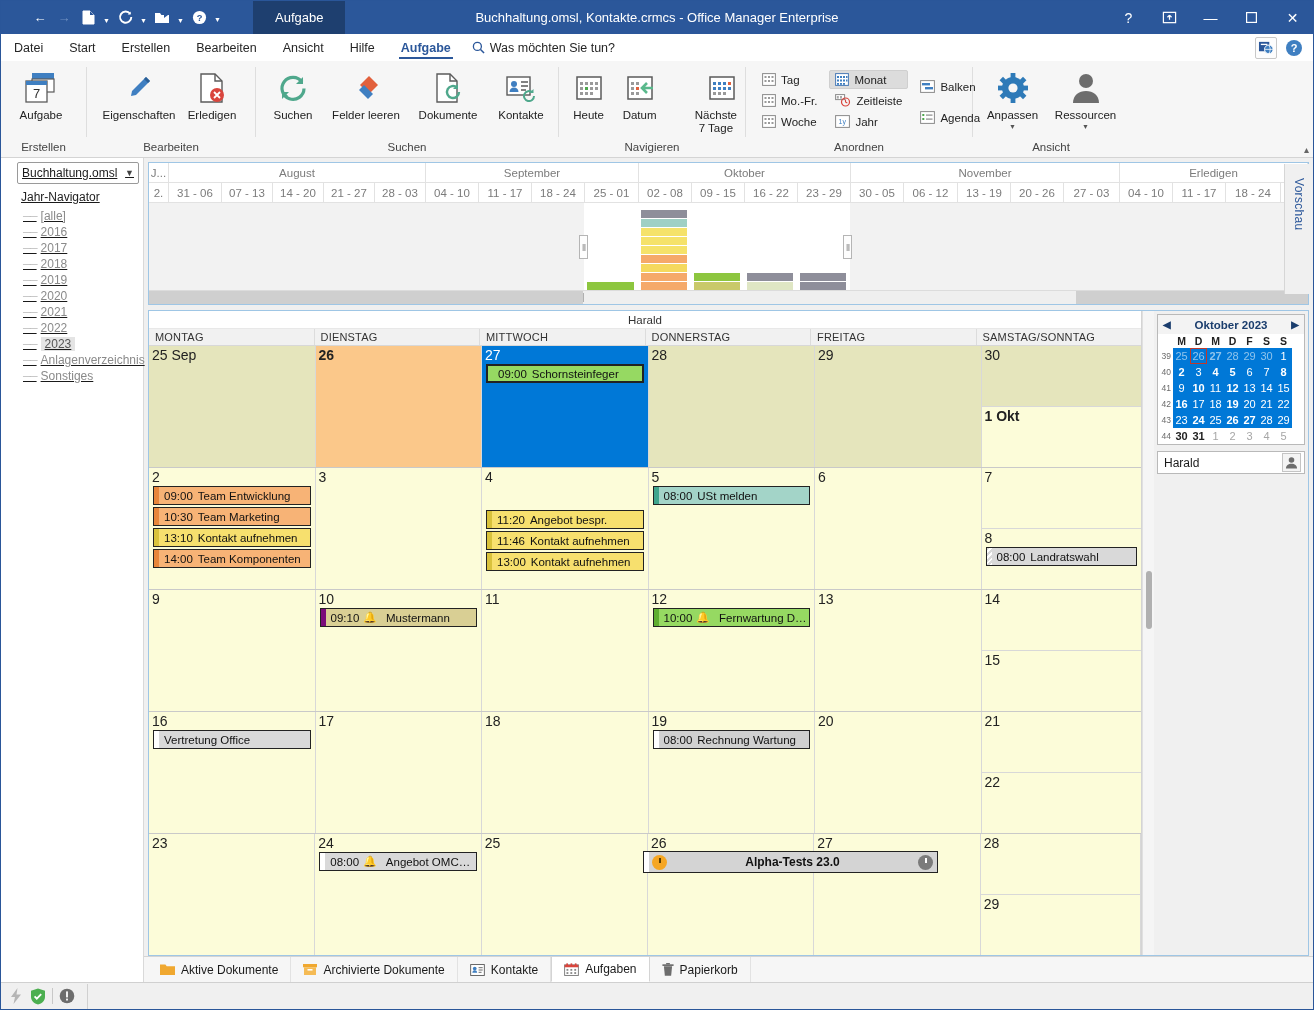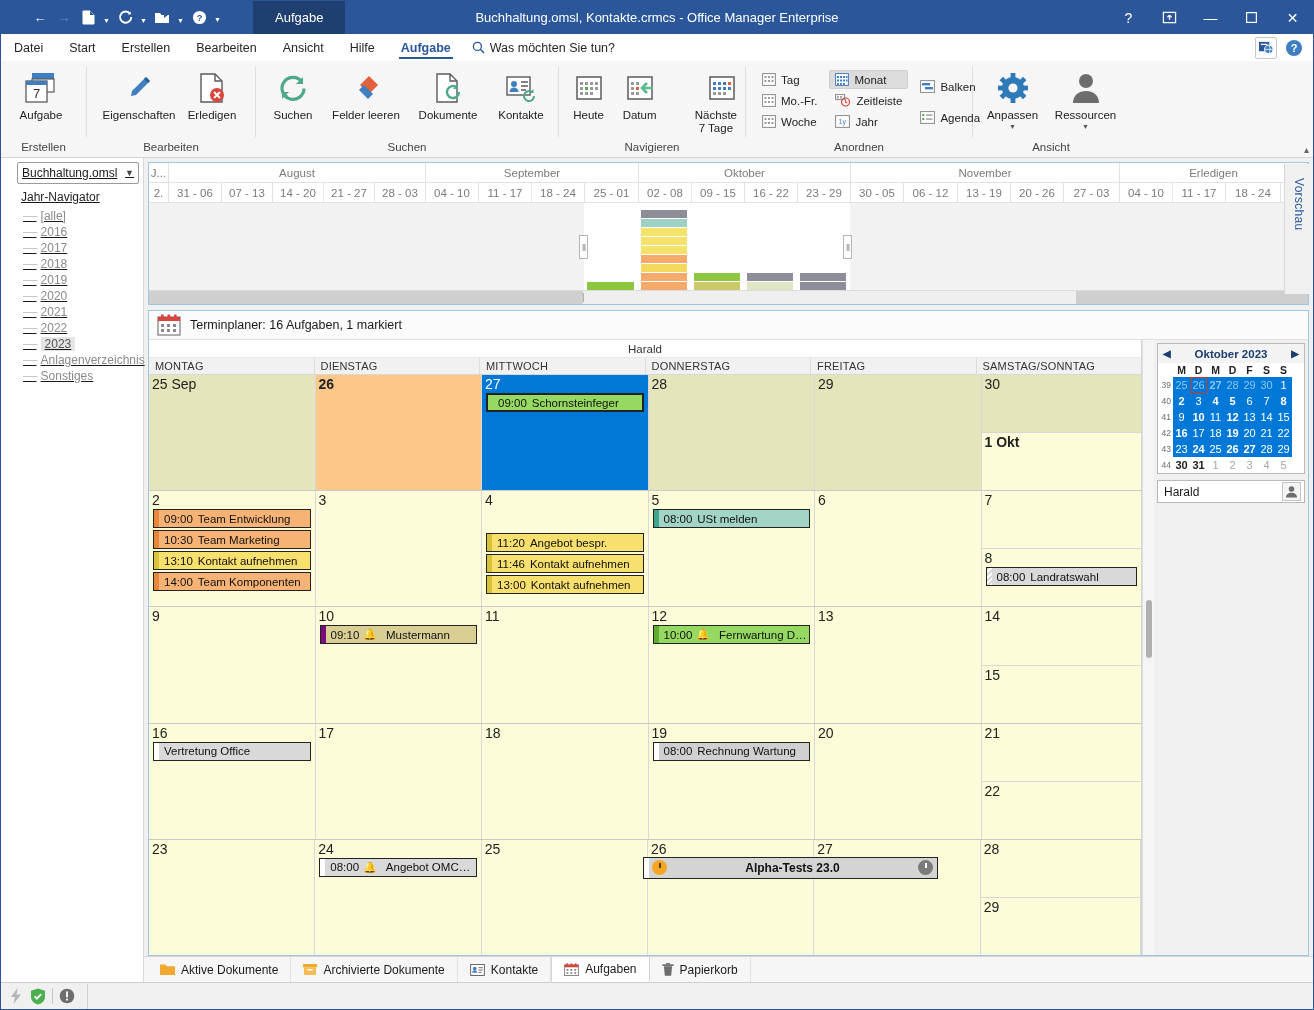--- a/index.html
+++ b/index.html
@@ -847,40 +847,20 @@
           <div class="tl-handle" style="left:694px;">|||</div>
         </div>
         <div class="tl-scroll">
           <div class="tl-thumb" style="width:434px;"></div>
           <div class="tl-track" style="flex:1;"></div>
           <div class="tl-thumb" style="width:232px;"></div>
         </div>
       </div>
 
       <div class="planner">
-        <div class="planner-header">
-          <span>
-            <svg width="24" height="22" viewBox="0 0 24 22">
-              <rect x="1" y="3" width="22" height="18" fill="#fff" stroke="#7a7a7a" stroke-width="1.2"></rect>
-              <rect x="1" y="3" width="22" height="4" fill="#d9453d"></rect>
-              <rect x="4" y="0.5" width="2.6" height="4" fill="#d9453d"></rect>
-              <rect x="10.6" y="0.5" width="2.6" height="4" fill="#d9453d"></rect>
-              <rect x="17" y="0.5" width="2.6" height="4" fill="#d9453d"></rect>
-              <g fill="#8a8a8a">
-                  <rect x="4" y="10" width="3" height="3"></rect>
-                  <rect x="10" y="10" width="3" height="3"></rect>
-                  <rect x="16" y="10" width="3" height="3"></rect>
-                  <rect x="4" y="15" width="3" height="3"></rect>
-                  <rect x="10" y="15" width="3" height="3"></rect>
-                  <rect x="16" y="15" width="3" height="3"></rect>
-                </g>
-            </svg>
-          </span>
-          <span class="ttl">Terminplaner:  16 Aufgaben, 1 markiert</span>
-        </div>
 
         <div class="planner-body">
 
           <div class="cal">
             <div class="cal-owner">Harald</div>
             <div class="cal-dows">
               <div class="cal-dow">MONTAG</div>
               <div class="cal-dow">DIENSTAG</div>
               <div class="cal-dow">MITTWOCH</div>
               <div class="cal-dow">DONNERSTAG</div>

